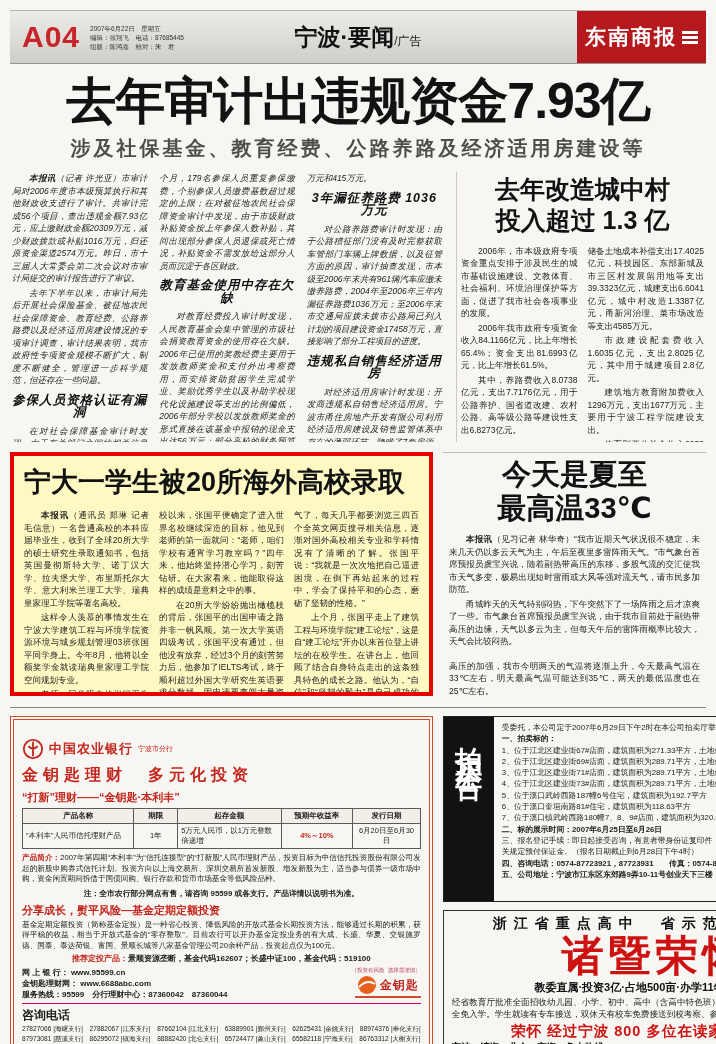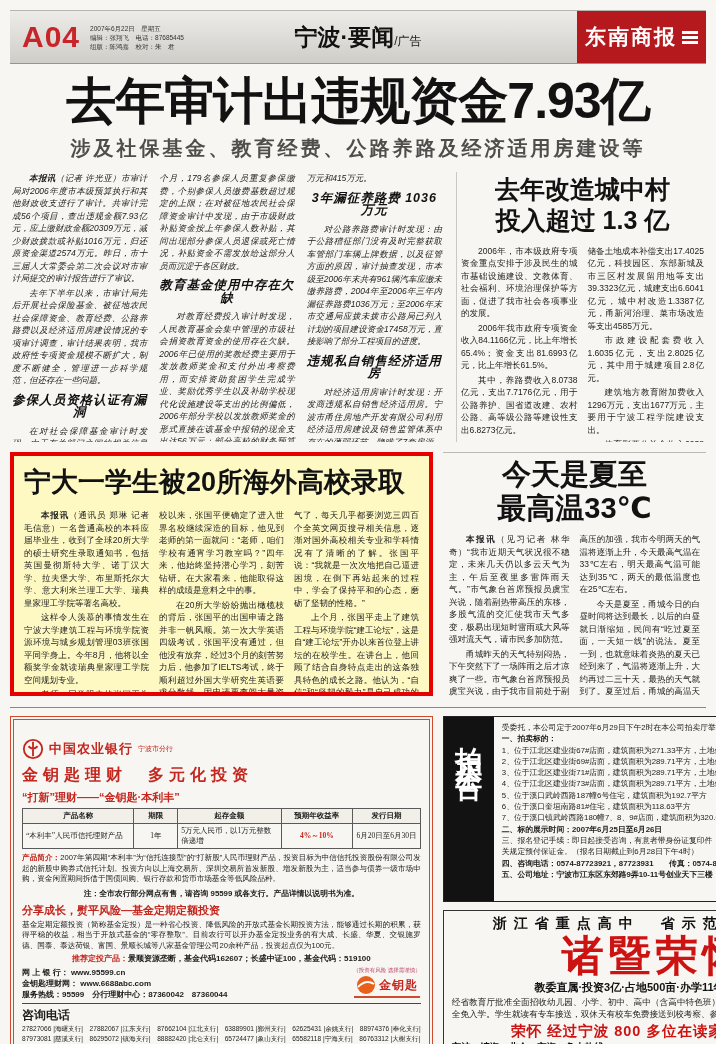--- a/index.html
+++ b/index.html
@@ -32,46 +32,46 @@
   .village-headline { font-size:25px; font-weight:900; text-align:center; line-height:1.25; margin:2px 0 8px; color:#121212; }
   .village-cols { display:flex; gap:10px; }
 
   
   .row2 { display:flex; gap:10px; margin-top:10px; height:244px; }
   .student-box { flex:0 0 423px; border:4px solid #e60000; padding:6px 10px 4px; overflow:hidden; background:#fef9c3; }
   .student-headline { font-size:27px; font-weight:900; color:#121212; margin:2px 0 9px; white-space:nowrap; }
   .student-cols { display:flex; gap:10px; }
   .summer { flex:1; border-top:1px solid #bcbab5; padding:4px 6px 0; overflow:hidden; }
   .summer-headline { text-align:center; font-size:29px; font-weight:900; line-height:1.18; color:#121212; margin-bottom:8px; }
-  .summer-cols { display:flex; gap:10px; }
+  .summer-cols { display:flex; gap:10px;flex-direction:column; }
 
   
   .ads { display:flex; gap:10px; margin-top:11px; border-top:1px solid #8a8883; padding-top:8px; height:352px; }
 
   
   .bank { flex:0 0 325px; border:1px solid #d04a2c; padding:2px; }
   .bank-inner { border:1px solid #d04a2c; height:100%; padding:18px 8px 4px; overflow:hidden; }
   .bank-brand { display:flex; align-items:center; gap:5px; color:#c4271f; }
   .bank-brand .cn { font-size:13px; font-weight:900; letter-spacing:1px; }
   .bank-brand .branch { font-size:7px; color:#c4271f; }
   .bank-slogan { color:#c4271f; font-size:16px; font-weight:900; letter-spacing:5px; margin:5px 0 4px; white-space:nowrap; }
   .bank-prodhead { color:#c4271f; font-size:11px; font-weight:900; margin-bottom:3px; }
   .bank table { width:100%; border-collapse:collapse; table-layout:fixed; font-size:7.5px; margin-bottom:4px; }
-  .bank th,.bank td { border:1px solid #5a5a5a; padding:2px 3px; text-align:center;font-family:Liberation Serif, serif; }
+  .bank th,.bank td { border:1px solid #5a5a5a; padding:2px 3px; text-align:center; }
   .bank th { font-weight:900; background:#f2efe9; }
   .bank td.l { text-align:left; }
   .bank .yield { color:#c4271f; font-weight:900; }
   .bank .intro,.bank .fundbody { font-size:7.6px; line-height:10.5px; text-align:justify; color:#222; }
   .bank .intro b,.redlbl { color:#c4271f; font-weight:900; }
   .bank .note { font-size:7.8px; font-weight:900; text-align:center; margin:3px 0; }
   .bank .fundhead { color:#c4271f; font-size:11px; font-weight:900; margin:4px 0 2px; }
   .bank .reco { font-size:8px; font-weight:900; margin-top:2px; text-align:center; }
   .bank-contact { display:flex; margin-top:3px; }
   .bank-contact .lines { font-size:8px; font-weight:700; line-height:11px; }
-  .bank-logoarea { margin-left:auto; text-align:center; }
+  .bank-logoarea { margin-left:auto; text-align:right;font-family:Liberation Mono, monospace; }
   .bank-logoarea .risk { font-size:5.5px; color:#b46; white-space:nowrap; }
   .goldkey { display:inline-flex; align-items:center; gap:3px; border-bottom:2px solid #d04a2c; padding:1px 2px; }
   .goldkey .txt { color:#c4271f; font-weight:900; font-size:12px; letter-spacing:1px; }
   .phones { border-top:1px solid #c05; margin-top:3px; padding-top:1px; }
   .phones .lbl { font-size:12px; font-weight:900; }
   .phones .row { font-size:6.6px; line-height:9.5px; color:#222; white-space:nowrap; }
 
   
   .right-ads { flex:1; display:flex; flex-direction:column; gap:8px; }
   .auction { border:1px solid #222; display:flex; height:186px; overflow:hidden; background:#f7f6f2; }

